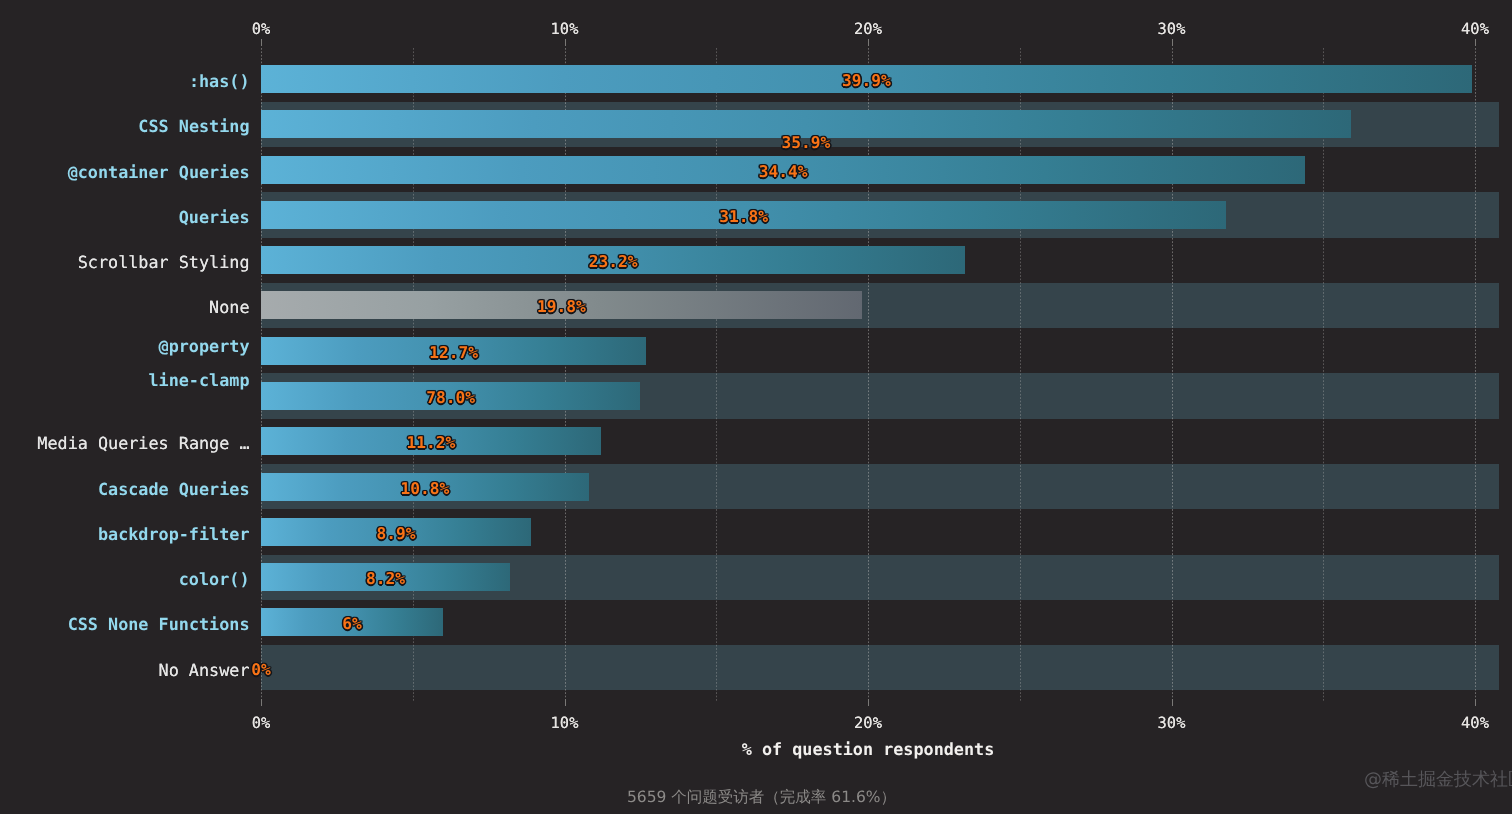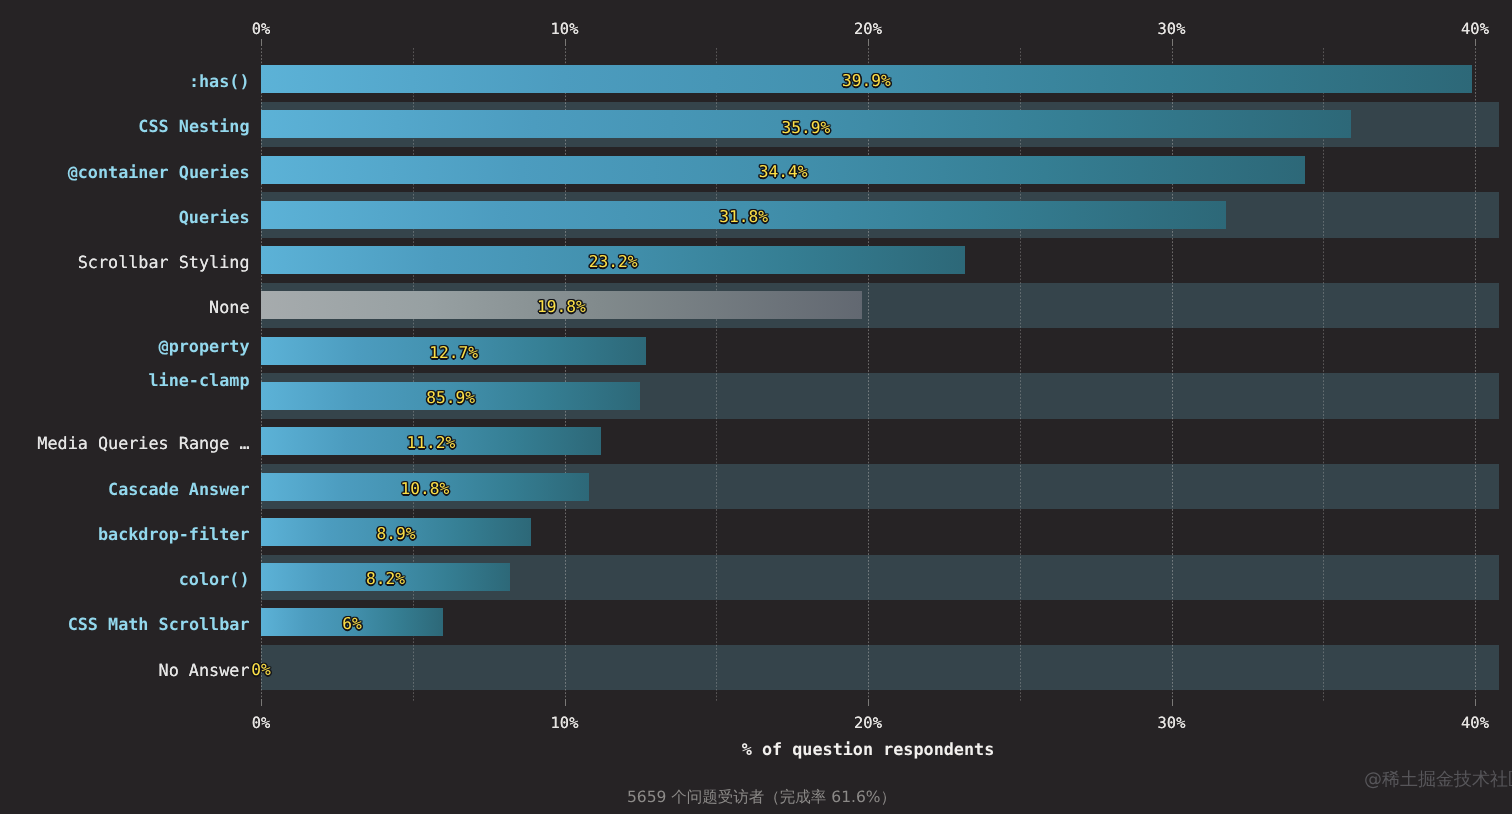--- a/index.html
+++ b/index.html
@@ -40,21 +40,21 @@
 
   .catlabel {
     position:absolute; right:1262.5px; transform:translate(0,calc(-50% + 2px));
     white-space:pre; font-size:16.8px; line-height:1; text-align:right;
   }
   .catlabel.code  { color:#93D8ED; font-weight:bold; }
   .catlabel.plain { color:#e5e5e5; text-shadow:0 0 0.5px currentColor; }
 
   .vallabel {
     position:absolute; transform:translate(-50%,calc(-50% + 2.5px));
-    font-size:16.2px; font-weight:normal; color:#fde047;
+    font-size:16.2px; font-weight:bold; color:#f97316;
     white-space:pre; line-height:1;
     text-shadow:
       -1.1px -1.1px 0.5px #14151a,  1.1px -1.1px 0.5px #14151a,
       -1.1px  1.1px 0.5px #14151a,  1.1px  1.1px 0.5px #14151a,
       -1.5px 0 0.5px #14151a, 1.5px 0 0.5px #14151a,
        0 -1.5px 0.5px #14151a, 0 1.5px 0.5px #14151a,
        0 0 1.6px #14151a;
   }
 
   .axis-title {
@@ -142,35 +142,35 @@
   <div class="layer">
     <div class="catlabel code" style="top:79.04px">:has()</div>
     <div class="catlabel code" style="top:124.33px">CSS Nesting</div>
     <div class="catlabel code" style="top:169.61px">@container Queries</div>
     <div class="catlabel code" style="top:214.90px">Queries</div>
     <div class="catlabel plain" style="top:260.19px">Scrollbar Styling</div>
     <div class="catlabel plain" style="top:305.47px">None</div>
     <div class="catlabel code" style="top:344px">@property</div>
     <div class="catlabel code" style="top:378px">line-clamp</div>
     <div class="catlabel plain" style="top:441.33px">Media Queries Range …</div>
-    <div class="catlabel code" style="top:486.61px">Cascade Answer</div>
+    <div class="catlabel code" style="top:486.61px">Cascade Queries</div>
     <div class="catlabel code" style="top:531.90px">backdrop-filter</div>
     <div class="catlabel code" style="top:577.19px">color()</div>
-    <div class="catlabel code" style="top:622.47px">CSS Math Scrollbar</div>
+    <div class="catlabel code" style="top:622.47px">CSS None Functions</div>
     <div class="catlabel plain" style="top:667.76px">No Answer</div>
   </div>
   <div class="layer">
     <div class="vallabel" style="left:866.48px;top:79.04px">39.9%</div>
-    <div class="vallabel" style="left:805.78px;top:126px">35.9%</div>
+    <div class="vallabel" style="left:805.78px;top:141px">35.9%</div>
     <div class="vallabel" style="left:783.02px;top:169.61px">34.4%</div>
     <div class="vallabel" style="left:743.57px;top:214.90px">31.8%</div>
     <div class="vallabel" style="left:613.06px;top:260.19px">23.2%</div>
     <div class="vallabel" style="left:561.47px;top:305.47px">19.8%</div>
     <div class="vallabel" style="left:453.72px;top:350.76px">12.7%</div>
-    <div class="vallabel" style="left:450.69px;top:396.04px">85.9%</div>
+    <div class="vallabel" style="left:450.69px;top:396.04px">78.0%</div>
     <div class="vallabel" style="left:430.96px;top:441.33px">11.2%</div>
     <div class="vallabel" style="left:424.89px;top:486.61px">10.8%</div>
     <div class="vallabel" style="left:396.06px;top:531.90px">8.9%</div>
     <div class="vallabel" style="left:385.44px;top:577.19px">8.2%</div>
     <div class="vallabel" style="left:352.05px;top:622.47px">6%</div>
     <div class="vallabel" style="left:261.00px;top:667.76px">0%</div>
   </div>
 
   <div class="axis-title">% of question respondents</div>
   <div class="note">5659 个问题受访者（完成率 61.6%）</div>

